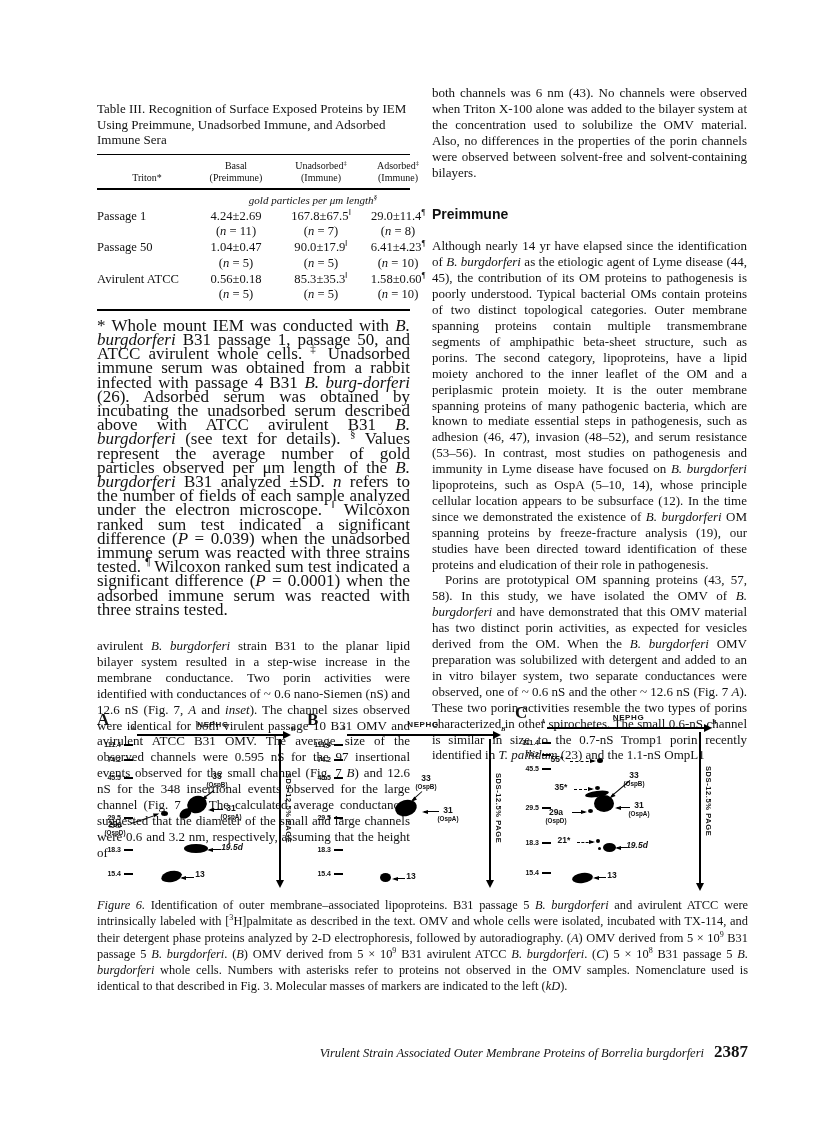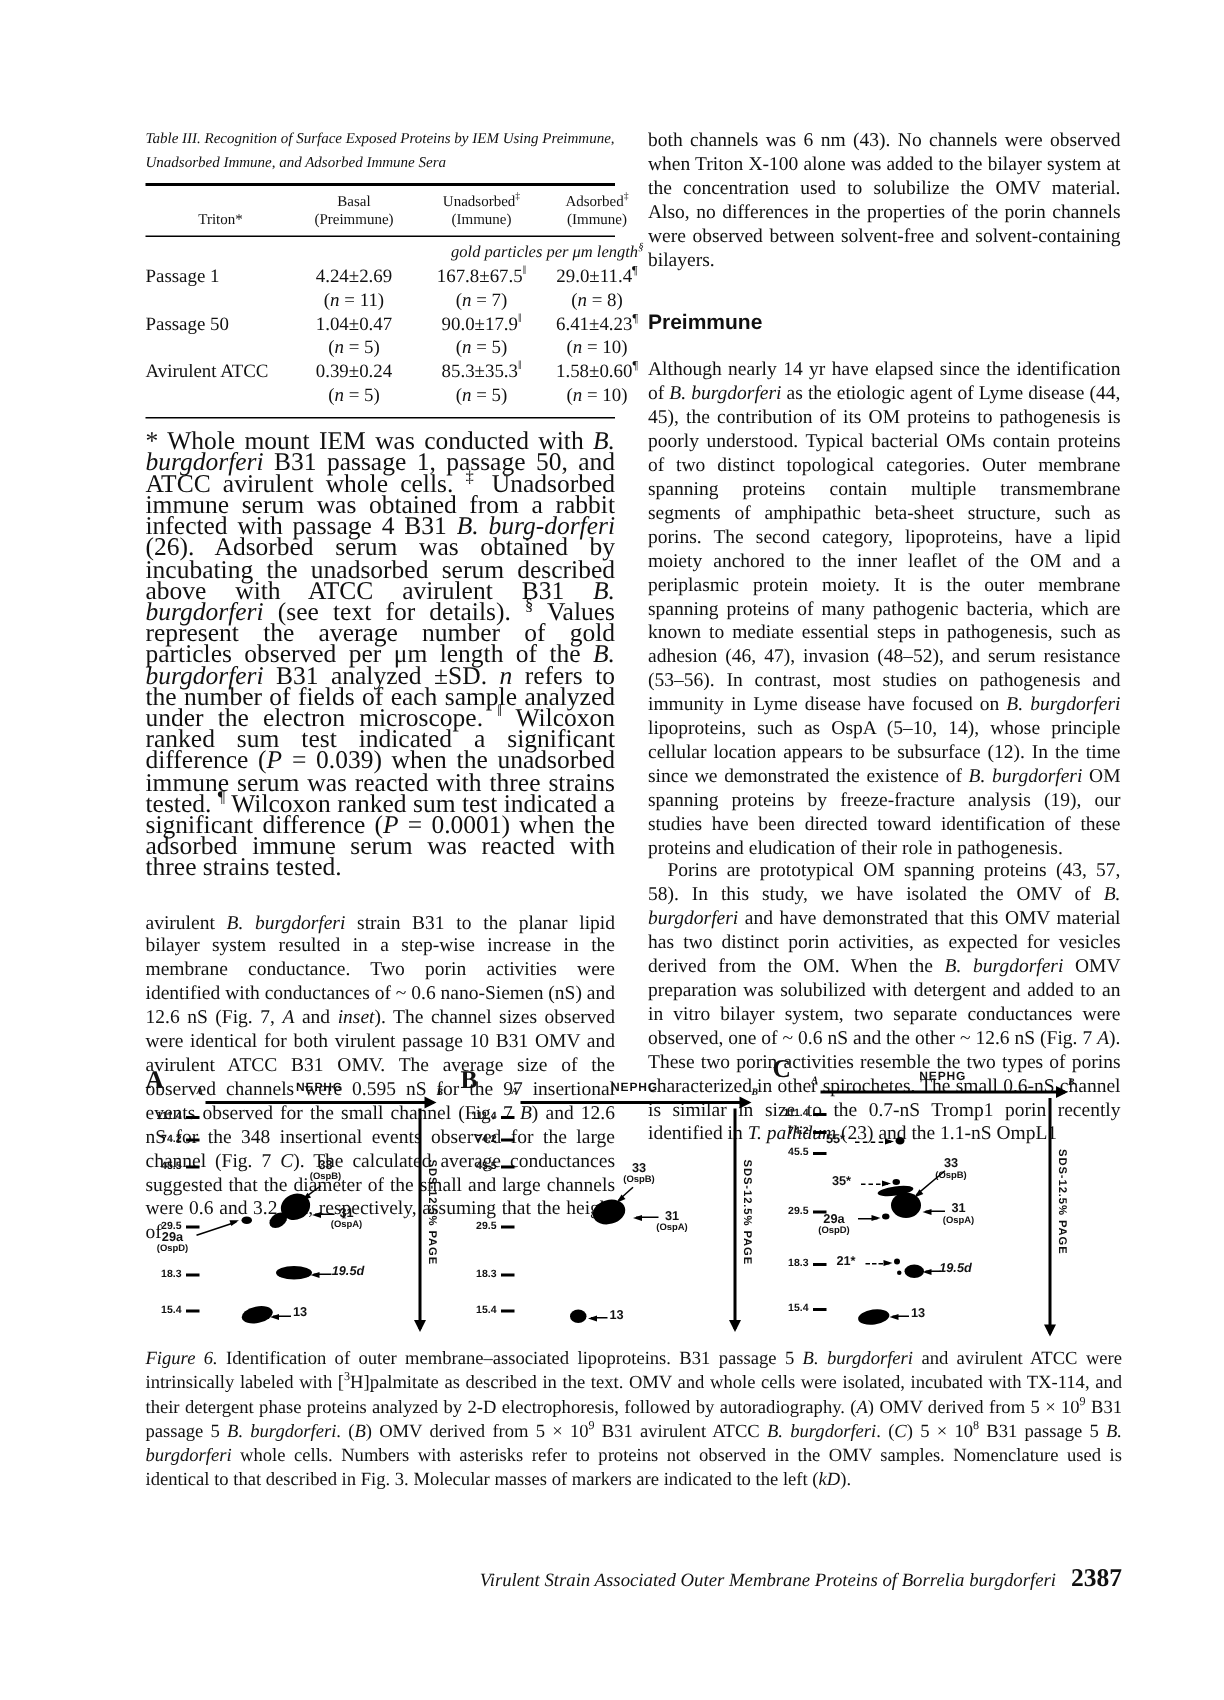--- a/index.html
+++ b/index.html
@@ -6,27 +6,27 @@
   body{width:816px;height:1133px;background:#ffffff;position:relative;
        font-family:"Liberation Serif",serif;color:#111;overflow:hidden;}
   .col{position:absolute;}
   #left-col{left:97px;top:85px;width:313px;}
   #right-col{left:432px;top:85px;width:315px;}
   .para{font-size:13px;line-height:15.9px;text-align:justify;}
   .para.indent{text-indent:13px;}
   .heading{font-family:"Liberation Sans",sans-serif;font-weight:bold;font-size:14px;
            margin:26px 0 16px 0;}
   
-  .ttitle{font-style:italic;font-size:10px;line-height:15.5px;margin-bottom:6px;}
+  .ttitle{font-size:13px;line-height:15.5px;margin-bottom:6px;margin-top:16px;}
   .rule{height:1.5px;background:#000;}
   .grid{display:grid;grid-template-columns:100px 78px 92px 62px;}
   .grid.head{padding:5px 0 4px 0;}
   .grid .th{font-size:10px;line-height:12px;text-align:center;align-self:end;}
   .grid .th.strain{text-align:center;}
-  .spanner{margin-left:100px;width:232px;text-align:right;font-style:italic;
+  .spanner{margin-left:100px;width:232px;text-align:center;font-style:italic;
            font-size:11px;padding:4px 0 3px 0;}
   .grid.body{row-gap:0;padding-bottom:6px;}
   .grid .cell{font-size:12.6px;line-height:15.8px;text-align:center;}
   .grid .cell.strain{text-align:left;}
   .footnote{font-size:17px;line-height:14.2px;text-align:justify;margin-top:8px;}
   sup{font-size:0.65em;line-height:0;}
   #left-para{margin-top:21px;}
   
   #figure6{position:absolute;left:0;top:0;width:816px;height:1133px;pointer-events:none;}
   .panel{position:absolute;width:205px;height:195px;}
@@ -81,21 +81,21 @@
         <div class="cell">(<i>n</i> = 8)</div>
         <div class="cell strain">Passage 50</div>
         <div class="cell">1.04±0.47</div>
         <div class="cell">90.0±17.9<sup>‖</sup></div>
         <div class="cell">6.41±4.23<sup>¶</sup></div>
         <div class="cell strain"></div>
         <div class="cell">(<i>n</i> = 5)</div>
         <div class="cell">(<i>n</i> = 5)</div>
         <div class="cell">(<i>n</i> = 10)</div>
         <div class="cell strain">Avirulent ATCC</div>
-        <div class="cell">0.39±0.24</div>
+        <div class="cell">0.56±0.18</div>
         <div class="cell">85.3±35.3<sup>‖</sup></div>
         <div class="cell">1.58±0.60<sup>¶</sup></div>
         <div class="cell strain"></div>
         <div class="cell">(<i>n</i> = 5)</div>
         <div class="cell">(<i>n</i> = 5)</div>
         <div class="cell">(<i>n</i> = 10)</div>
       </div>
     <div class="rule"></div>
     <div class="footnote">* Whole mount IEM was conducted with <i>B. burgdorferi</i> B31 passage 1, passage 50, and ATCC avirulent whole cells. <sup>‡</sup> Unadsorbed immune serum was obtained from a rabbit infected with passage 4 B31 <i>B. burg-dorferi</i> (26). Adsorbed serum was obtained by incubating the unadsorbed serum described above with ATCC avirulent B31 <i>B. burgdorferi</i> (see text for details). <sup>§</sup> Values represent the average number of gold particles observed per μm length of the <i>B. burgdorferi</i> B31 analyzed ±SD. <i>n</i> refers to the number of fields of each sample analyzed under the electron microscope. <sup>‖</sup> Wilcoxon ranked sum test indicated a significant difference (<i>P</i> = 0.039) when the unadsorbed immune serum was reacted with three strains tested. <sup>¶</sup> Wilcoxon ranked sum test indicated a significant difference (<i>P</i> = 0.0001) when the adsorbed immune serum was reacted with three strains tested.</div>
   </div>

